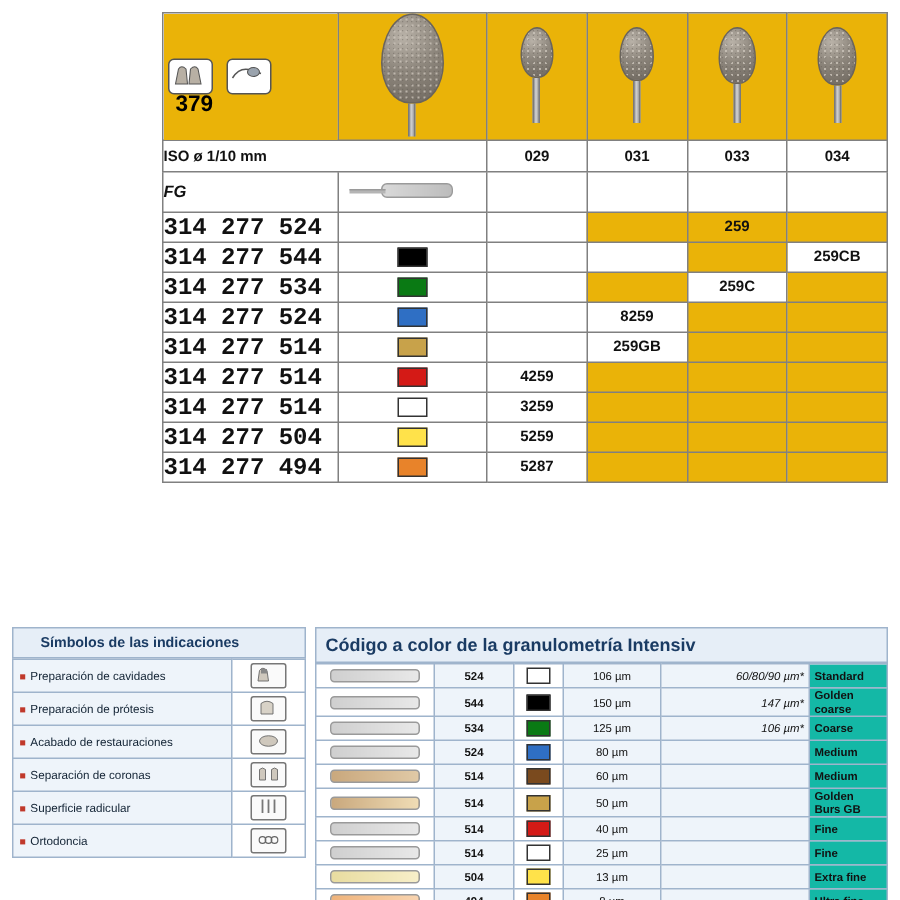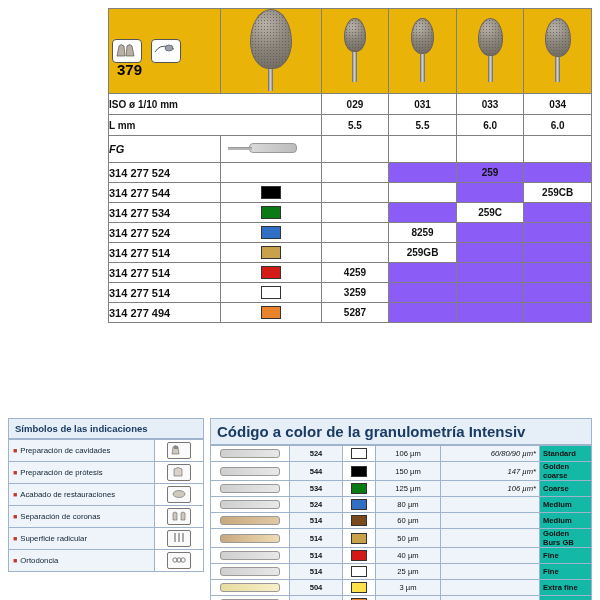--- a/index.html
+++ b/index.html
@@ -65,46 +65,46 @@
     position:absolute;left:28px;top:7px;width:46px;height:8px;
     background:linear-gradient(to right,#d9d9d9,#bcbcbc);
     border:1px solid #9a9a9a;border-radius:4px;
   }
   .small-bur::after{
     content:"";position:absolute;left:-22px;top:3px;width:24px;height:2px;
     background:#b5b5b5;border-top:1px solid #9a9a9a;
   }
 
   .ref-row td{height:19px;}
-  .ref{padding-left:8px;font-weight:bold;font-size:11px;white-space:nowrap;}
+  .ref{padding-left:8px;font-weight:bold;font-size:16px;white-space:nowrap;font-family:Liberation Mono, monospace;}
   .sw{width:44px;}
   .swatch{width:18px;height:11px;margin:0 auto;border:1px solid #333;}
-  .gray{background:#8b5cf6;}
+  .gray{background:#eab308;}
   .val{text-align:center;font-weight:bold;font-size:10px;}
 
   
   .bl{position:absolute;left:8px;top:418px;width:196px;}
   .bl-title{
     background:#e6eef7;border:1px solid #9fb4cc;font-weight:bold;font-size:9.5px;
-    padding:4px 6px;color:#1a3b63;
+    padding:4px 18px;color:#1a3b63;
   }
   table.sym{border-collapse:collapse;width:100%;font-size:7.8px;}
   table.sym td{border:1px solid #9fb4cc;height:21px;padding:0 4px;vertical-align:middle;}
   table.sym td.txt{background:#eef4fa;color:#123;}
   table.sym td.ic{width:40px;background:#ffffff;text-align:center;}
   .bullet{color:#c0392b;margin-right:3px;font-size:7px;}
   .mini{
     display:inline-block;width:22px;height:15px;border:1px solid #777;border-radius:2px;
     background:#fafafa;position:relative;
   }
 
   
   .br{position:absolute;left:210px;top:418px;width:382px;}
   .br-title{
-    background:#e6eef7;border:1px solid #9fb4cc;font-weight:bold;font-size:15px;
+    background:#e6eef7;border:1px solid #9fb4cc;font-weight:bold;font-size:12px;
     padding:4px 6px;color:#1a3b63;
   }
   table.gran{border-collapse:collapse;width:100%;font-size:7.6px;}
   table.gran td{border:1px solid #9fb4cc;height:14.5px;padding:0 3px;}
   .g-bur{width:72px;background:#fff;}
   .g-num{width:46px;text-align:center;background:#eef4fa;font-weight:bold;}
   .g-col{width:26px;}
   .g-um{width:58px;text-align:center;background:#eef4fa;margin-top:36px;}
   .g-std{width:92px;text-align:right;background:#eef4fa;font-style:italic;}
   .g-name{text-align:left;background:#14b8a6;font-weight:bold;}
@@ -157,27 +157,20 @@
     </tr>
 
     <tr class="row-label">
       <td class="lbl" colspan="2">ISO ø 1/10 mm</td>
       <td class="ctr">029</td>
       <td class="ctr">031</td>
       <td class="ctr">033</td>
       <td class="ctr">034</td>
     </tr>
 
-    <tr class="row-label">
-      <td class="lbl" colspan="2">L mm</td>
-      <td class="ctr">5.5</td>
-      <td class="ctr">5.5</td>
-      <td class="ctr">6.0</td>
-      <td class="ctr">6.0</td>
-    </tr>
 
     <tr class="fg-row">
       <td class="fg-txt">FG</td>
       <td class="fg-shape">
             <span class="small-bur"></span>
           </td>
       <td></td>
       <td></td>
       <td></td>
       <td></td>
@@ -240,20 +233,30 @@
       <td class="val gray"></td>
       <td class="val gray"></td>
       <td class="val gray"></td>
     </tr>
     <tr class="ref-row">
       <td class="ref">314 277 514</td>
       <td class="sw">
             <div class="swatch" style="background:#ffffff"></div>
           </td>
       <td class="val">3259</td>
+      <td class="val gray"></td>
+      <td class="val gray"></td>
+      <td class="val gray"></td>
+    </tr>
+    <tr class="ref-row">
+      <td class="ref">314 277 504</td>
+      <td class="sw">
+            <div class="swatch" style="background:#ffe24a"></div>
+          </td>
+      <td class="val">5259</td>
       <td class="val gray"></td>
       <td class="val gray"></td>
       <td class="val gray"></td>
     </tr>
     <tr class="ref-row">
       <td class="ref">314 277 494</td>
       <td class="sw">
             <div class="swatch" style="background:#e8832a"></div>
           </td>
       <td class="val">5287</td>
@@ -413,21 +416,21 @@
       <td class="g-name">Fine</td>
     </tr>
     <tr>
       <td class="g-bur">
             <span class="tiny-bur" style="background:linear-gradient(to right,#e8dca0,#f7efc9)"></span>
           </td>
       <td class="g-num">504</td>
       <td class="g-col">
             <div class="colbox" style="background:#ffe24a"></div>
           </td>
-      <td class="g-um">3 µm</td>
+      <td class="g-um">13 µm</td>
       <td class="g-std"></td>
       <td class="g-name">Extra fine</td>
     </tr>
     <tr>
       <td class="g-bur">
             <span class="tiny-bur" style="background:linear-gradient(to right,#efb37a,#f8d4b0)"></span>
           </td>
       <td class="g-num">494</td>
       <td class="g-col">
             <div class="colbox" style="background:#e8832a"></div>

